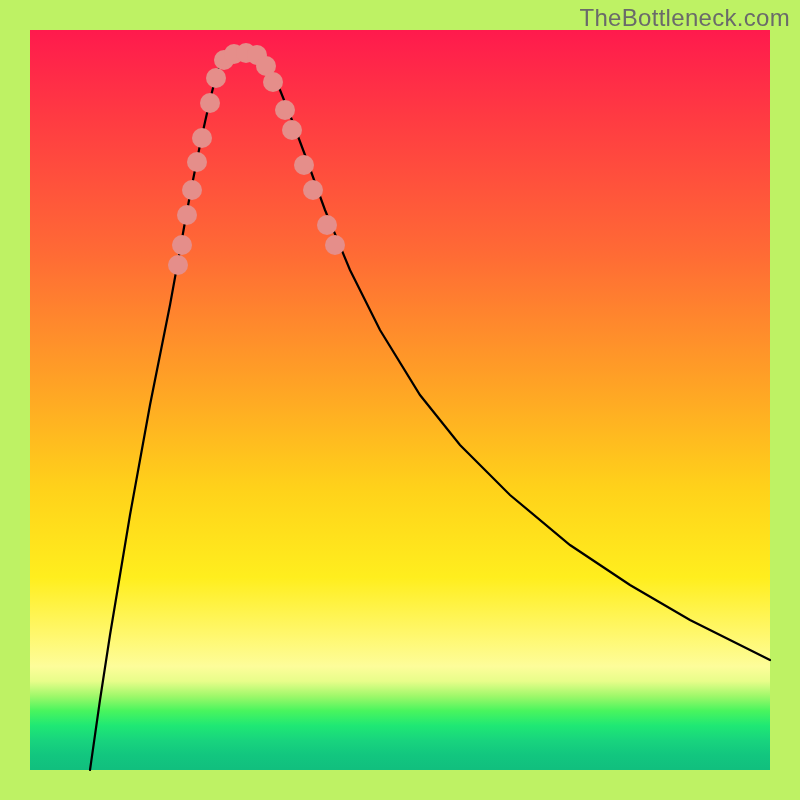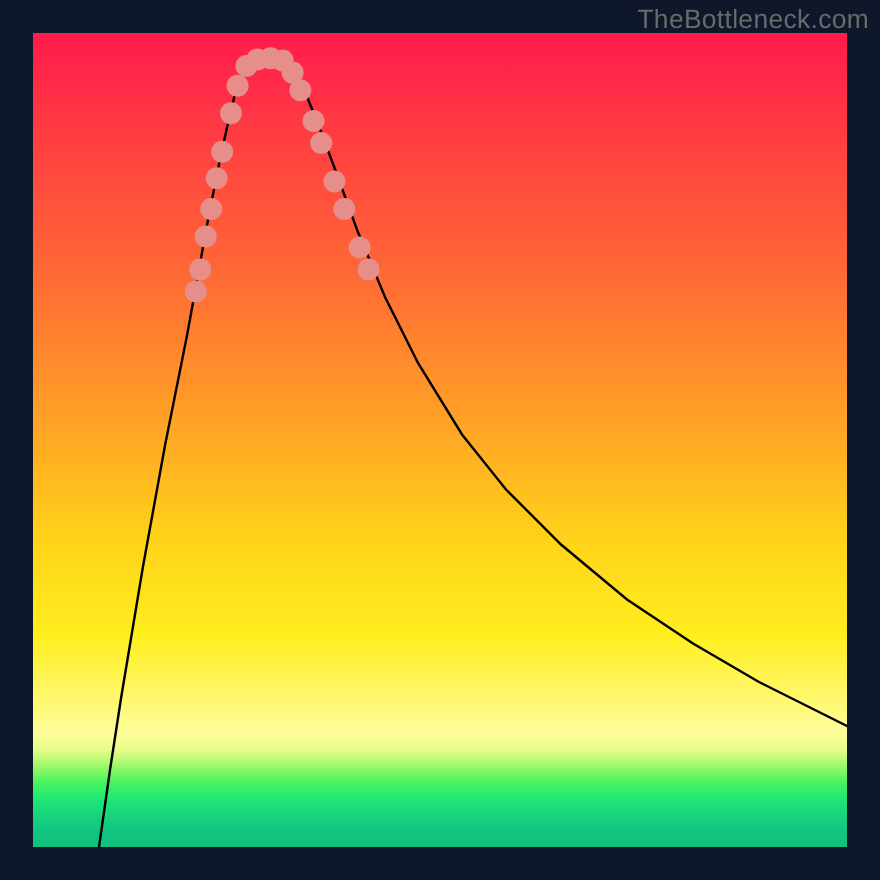--- a/index.html
+++ b/index.html
@@ -9,21 +9,21 @@
     height: 800px;
     overflow: hidden;
     background: #000;
     font-family: Arial, Helvetica, sans-serif;
   }
   .frame {
     position: absolute;
     left: 0; top: 0;
     width: 800px;
     height: 800px;
-    background: #0f172a;
+    background: #bef264;
   }
   .plot {
     position: absolute;
     left: 30px;
     top: 30px;
     width: 740px;
     height: 740px;
     
     background: linear-gradient(
       to bottom,

